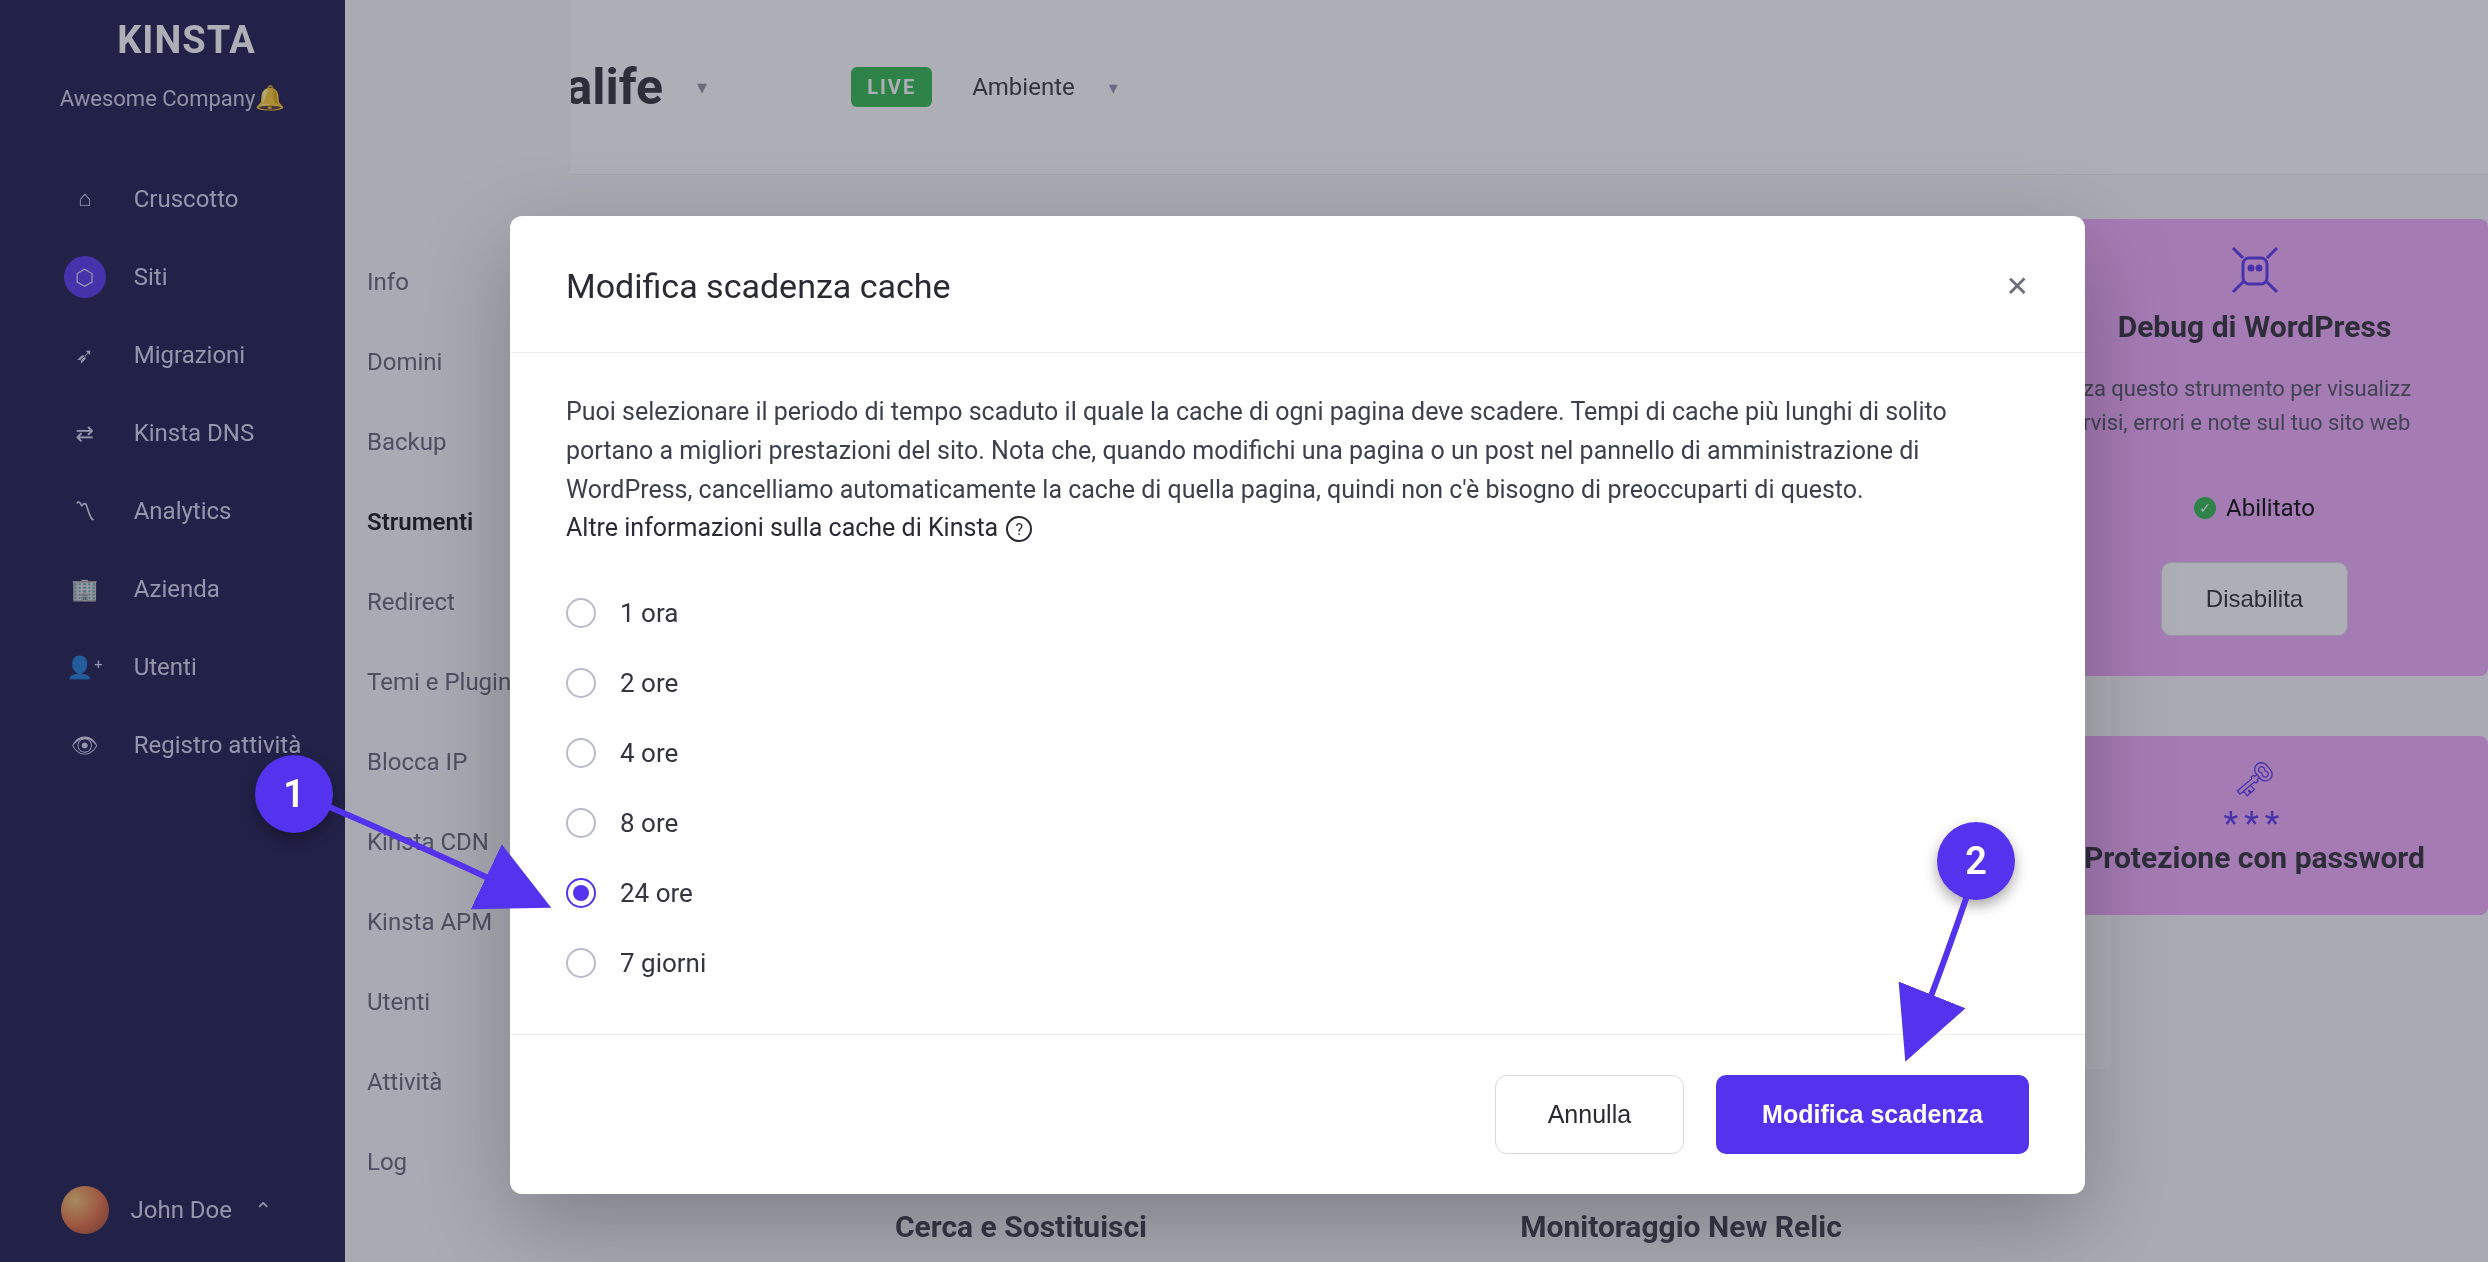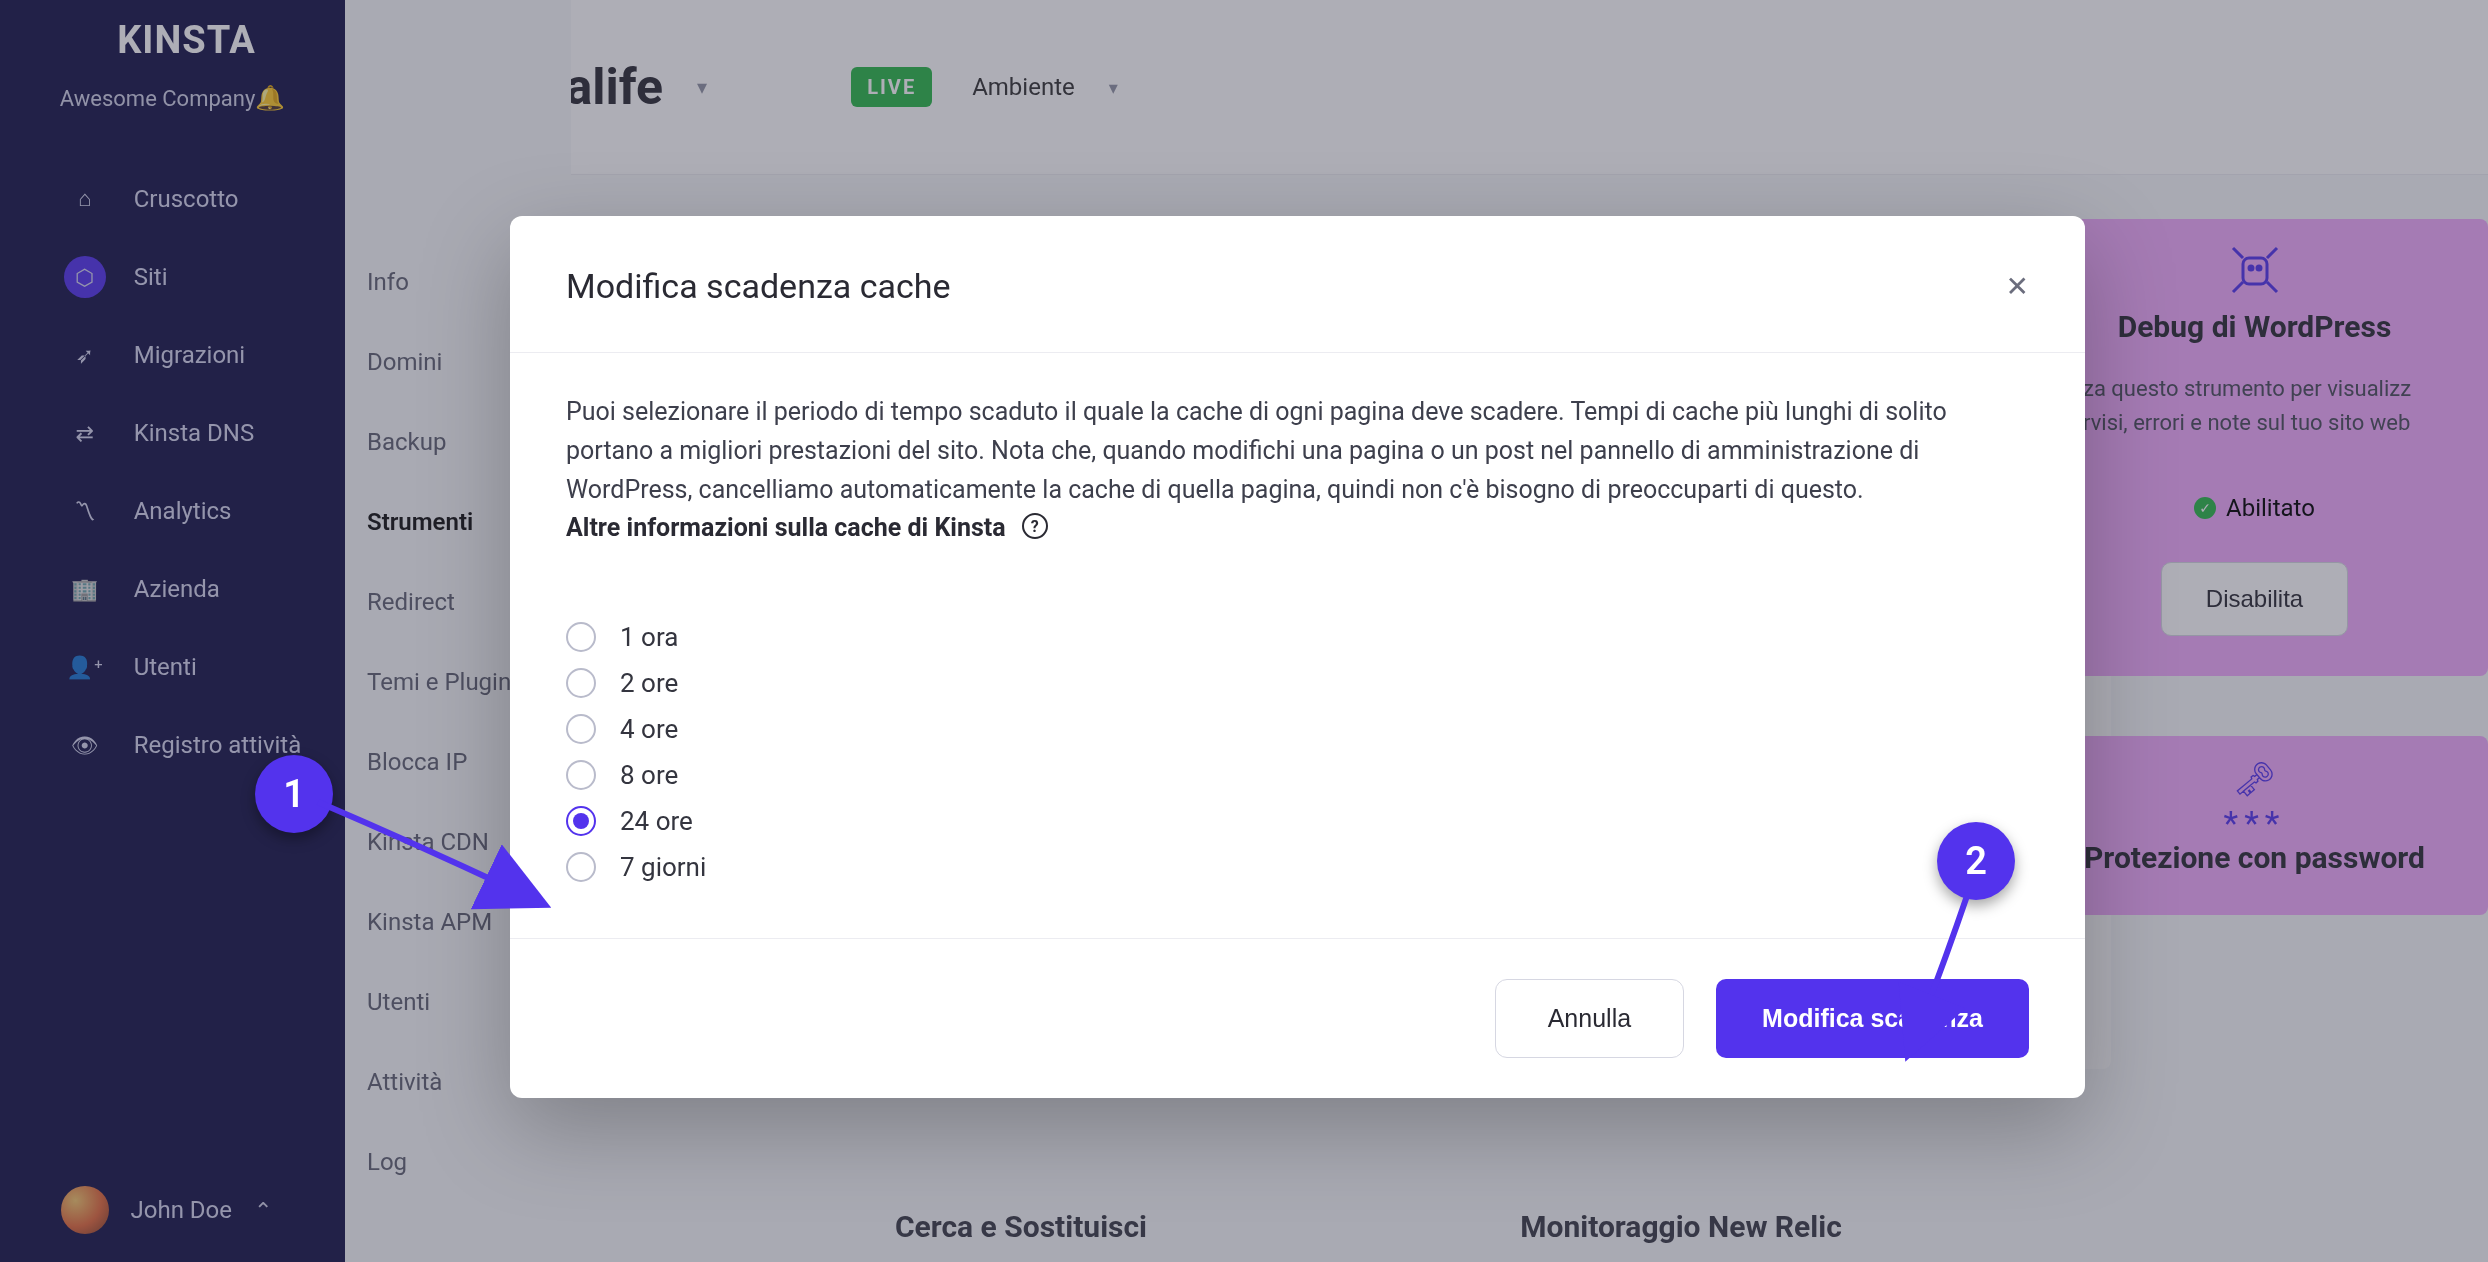--- a/index.html
+++ b/index.html
@@ -55,23 +55,23 @@
   
   .overlay { position:absolute; inset:0; background:rgba(52,52,72,0.40); }
 
   
   .modal { position:absolute; top:216px; left:510px; width:1575px; background:#fff; border-radius:12px; box-shadow:0 30px 90px rgba(0,0,0,0.25); display:flex; flex-direction:column; }
   .modal-header { padding: 50px 56px 46px; display:flex; align-items:center; border-bottom:1px solid #ececf1; }
   .modal-title { font-size:34px; font-weight:400; color:#2a2a33; }
   .modal-close { margin-left:auto; font-size:28px; color:#6b6d7d; cursor:pointer; background:none; border:none; }
   .modal-body { padding: 40px 56px 56px; }
   .modal-desc { font-size:25px; color:#3d3f4c; line-height:1.55; }
-  .modal-link { display:inline-flex; align-items:flex-start; gap:16px; font-size:25px; font-weight:700; color:#2a2a33; margin-top:4px; }
+  .modal-link { display:inline-flex; align-items:flex-end; gap:8px; font-size:25px; font-weight:400; color:#2a2a33; margin-top:4px; }
   .help-icon { width:26px; height:26px; border:2px solid #2a2a33; border-radius:50%; display:inline-flex; align-items:center; justify-content:center; font-size:16px; }
-  .radio-list { margin-top: 80px; display:flex; flex-direction:column; gap:16px; }
+  .radio-list { margin-top: 56px; display:flex; flex-direction:column; gap:40px; }
   .radio-row { display:flex; align-items:center; gap:24px; cursor:pointer; }
   .radio { width:30px; height:30px; border:2px solid #b9bbcb; border-radius:50%; display:flex; align-items:center; justify-content:center; flex-shrink:0; background:#fff; }
   .radio.selected { border-color:#5333ed; }
   .radio.selected::after { content:""; width:16px; height:16px; border-radius:50%; background:#5333ed; }
   .radio-label { font-size:26px; color:#34353f; }
   .modal-footer { border-top:1px solid #ececf1; padding: 40px 56px; display:flex; justify-content:flex-end; gap:32px; }
   .btn-secondary { border:1px solid #d6d7e2; background:#fff; padding:24px 52px; border-radius:12px; font-size:25px; color:#2a2a33; cursor:pointer; }
   .btn-primary { border:none; background:#5333ed; color:#fff; padding:24px 46px; border-radius:10px; font-size:25px; font-weight:600; cursor:pointer; }
 
   

